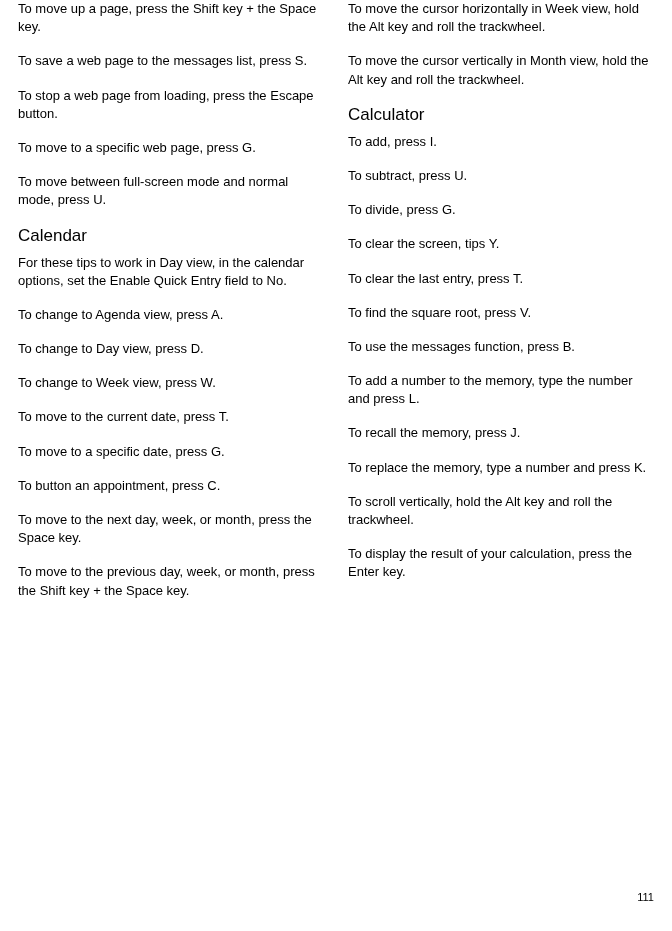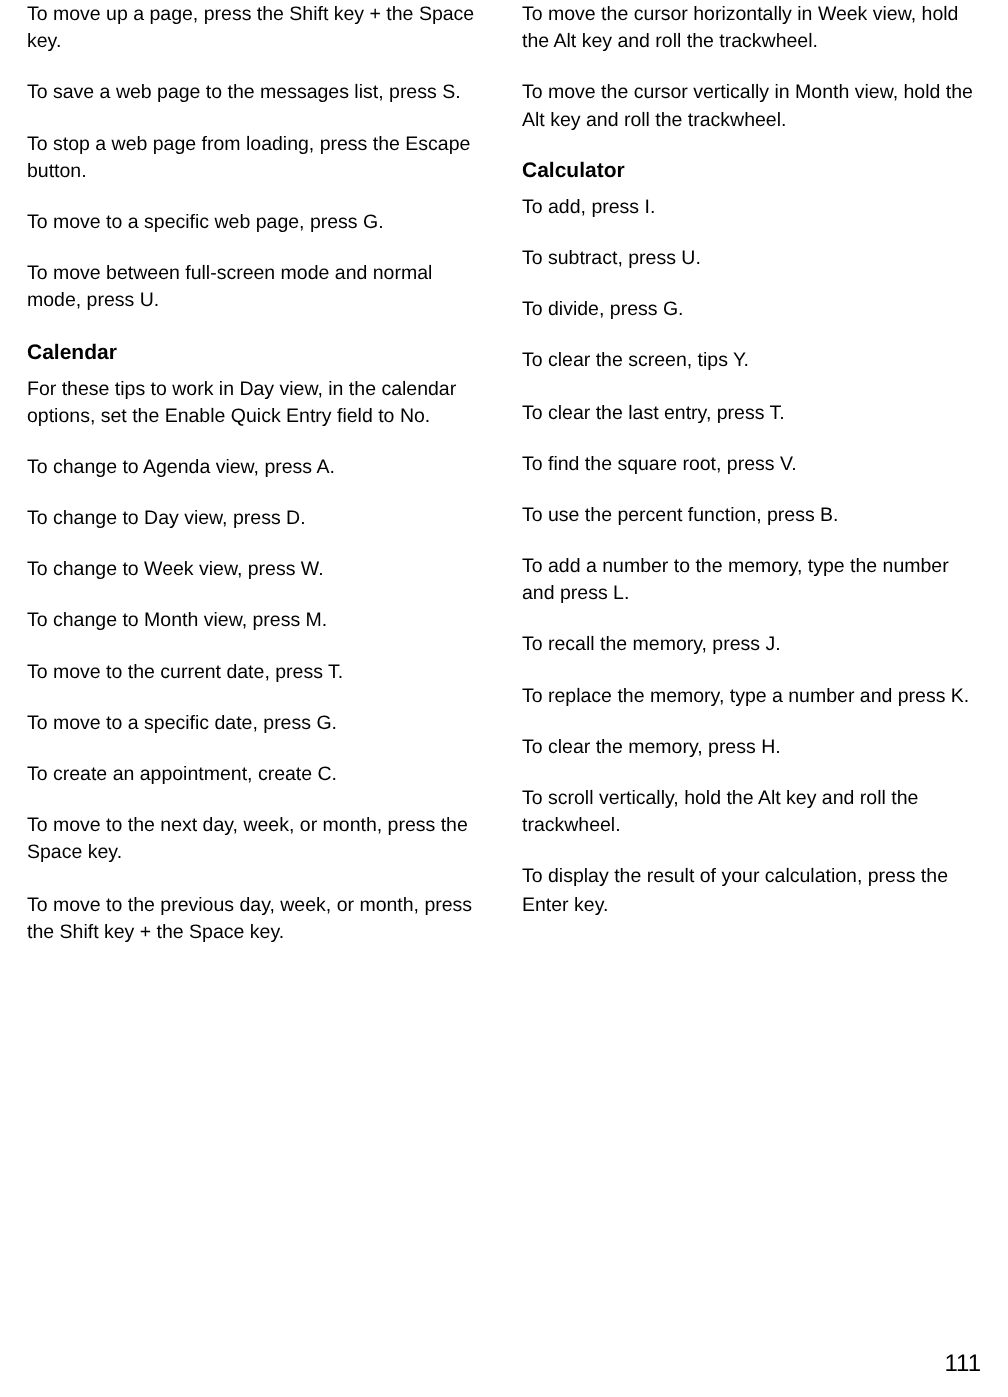--- a/index.html
+++ b/index.html
@@ -23,33 +23,33 @@
     }
     .col {
       flex: 1;
       min-width: 0;
     }
     .para {
       margin-bottom: 16px;
       line-height: 1.4;
     }
     .heading {
-      font-weight: bold;
-      font-size: 14px;
+      font-weight: normal;
+      font-size: 17px;
       margin-bottom: 8px;
       margin-top: 12px;
     }
     .bold {
       font-weight: normal;
     }
     .page-num {
       position: absolute;
-      bottom: 12px;
+      bottom: 28px;
       right: 18px;
-      font-size: 16px;
+      font-size: 11px;
     }
   </style>
 </head>
 <body>
 
 <div class="columns">
   <div class="col">
 
     <p class="para"><span>To move up a page, press the </span><span class="bold">Shift</span><span> key + the </span><span class="bold">Space</span><span> key.</span></p>
 
@@ -66,27 +66,26 @@
     <h2 class="heading">Calendar</h2>
 
     <p class="para"><span>For these tips to work in Day view, in the calendar options, set the </span><span class="bold">Enable Quick Entry</span><span> field to </span><span class="bold">No</span><span>.</span></p>
 
     <p class="para"><span>To change to Agenda view, press </span><span class="bold">A</span><span>.</span></p>
 
     <p class="para"><span>To change to Day view, press </span><span class="bold">D</span><span>.</span></p>
 
     <p class="para"><span>To change to Week view, press </span><span class="bold">W</span><span>.</span></p>
 
-    <p class="para"><span>To change to Month view, press </span><span class="bold">M</span><span>.</span></p>
 
     <p class="para"><span>To move to the current date, press </span><span class="bold">T</span><span>.</span></p>
 
     <p class="para"><span>To move to a specific date, press </span><span class="bold">G</span><span>.</span></p>
 
-    <p class="para"><span>To create an appointment, create </span><span class="bold">C</span><span>.</span></p>
+    <p class="para"><span>To button an appointment, press </span><span class="bold">C</span><span>.</span></p>
 
     <p class="para"><span>To move to the next day, week, or month, press the </span><span class="bold">Space</span><span> key.</span></p>
 
     <p class="para"><span>To move to the previous day, week, or month, press the </span><span class="bold">Shift</span><span> key + the </span><span class="bold">Space</span><span> key.</span></p>
 
   </div>
 
   <div class="col">
 
     <p class="para"><span>To move the cursor horizontally in Week view, hold the </span><span class="bold">Alt</span><span> key and roll the trackwheel.</span></p>
@@ -101,29 +100,28 @@
 
 
     <p class="para"><span>To divide, press </span><span class="bold">G</span><span>.</span></p>
 
     <p class="para"><span>To clear the screen, tips </span><span class="bold">Y</span><span>.</span></p>
 
     <p class="para"><span>To clear the last entry, press </span><span class="bold">T</span><span>.</span></p>
 
     <p class="para"><span>To find the square root, press </span><span class="bold">V</span><span>.</span></p>
 
-    <p class="para"><span>To use the percent function, press </span><span class="bold">B</span><span>.</span></p>
+    <p class="para"><span>To use the messages function, press </span><span class="bold">B</span><span>.</span></p>
 
     <p class="para"><span>To add a number to the memory, type the number and press </span><span class="bold">L</span><span>.</span></p>
 
     <p class="para"><span>To recall the memory, press </span><span class="bold">J</span><span>.</span></p>
 
     <p class="para"><span>To replace the memory, type a number and press </span><span class="bold">K</span><span>.</span></p>
 
-    <p class="para"><span>To clear the memory, press </span><span class="bold">H</span><span>.</span></p>
 
     <p class="para"><span>To scroll vertically, hold the </span><span class="bold">Alt</span><span> key and roll the trackwheel.</span></p>
 
     <p class="para"><span>To display the result of your calculation, press the </span><span class="bold">Enter</span><span> key.</span></p>
 
   </div>
 </div>
 
 <div class="page-num">111</div>
 

